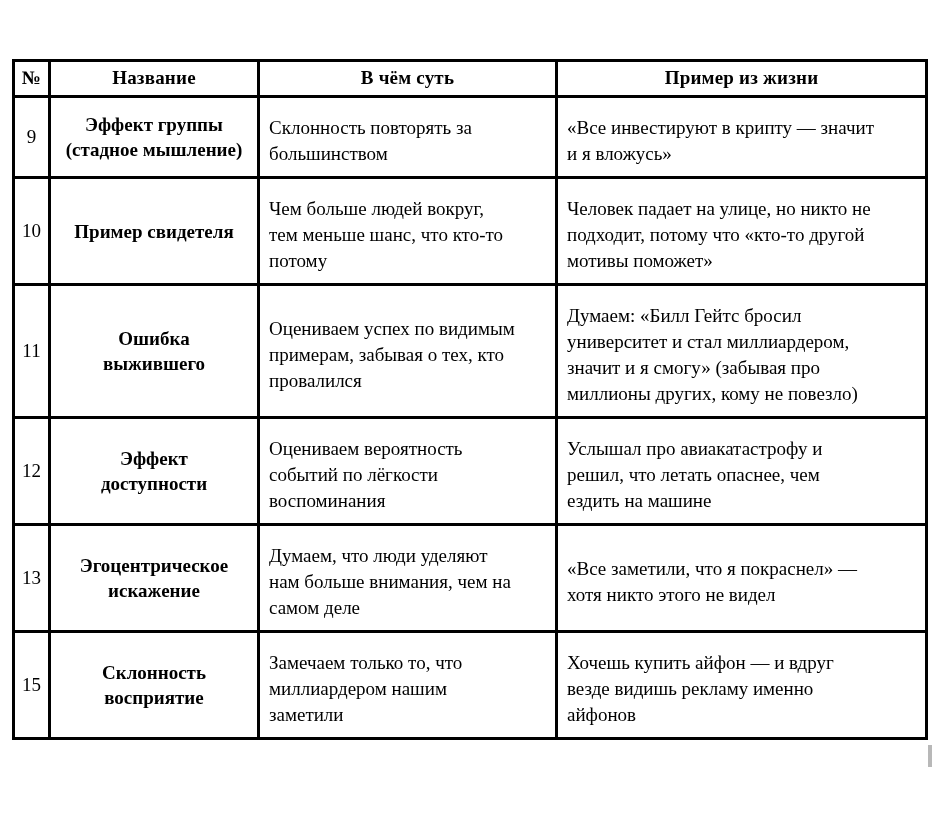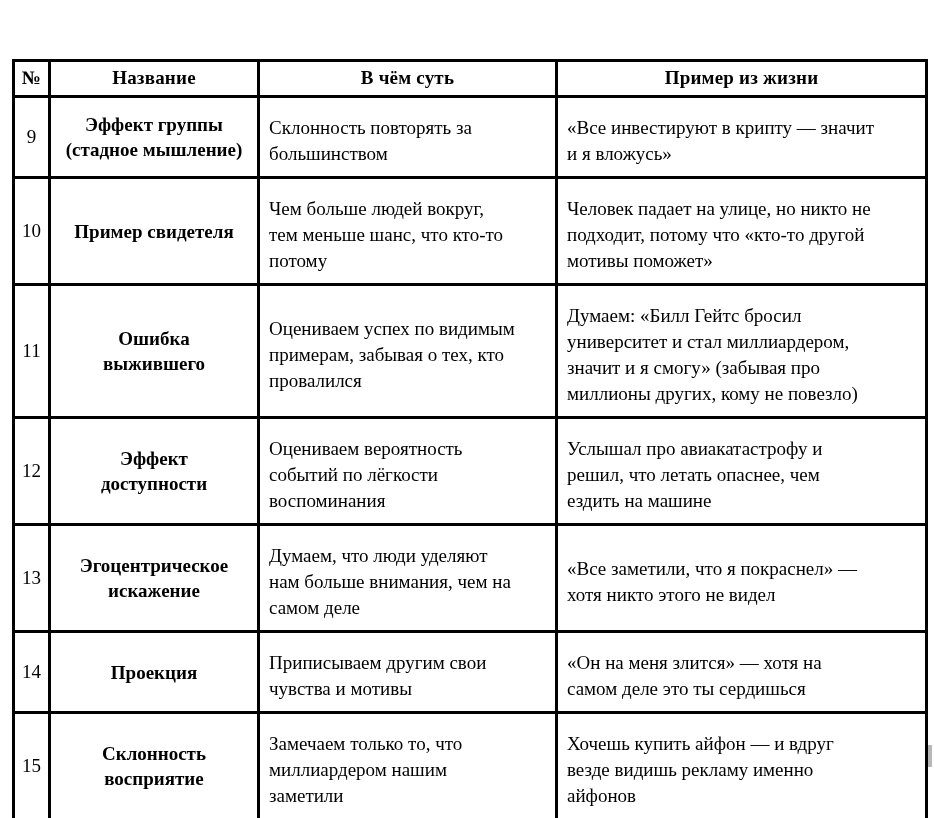--- a/index.html
+++ b/index.html
@@ -202,34 +202,20 @@
               <span class="line">Думаем, что люди уделяют</span>
               <span class="line">нам больше внимания, чем на</span>
               <span class="line">самом деле</span>
             </td>
             <td class="cell-example">
               <span class="line">«Все заметили, что я покраснел» —</span>
               <span class="line">хотя никто этого не видел</span>
             </td>
           </tr>
           <tr>
-            <td class="cell-num">14</td>
-            <td class="cell-name">
-              <span class="line">Проекция</span>
-            </td>
-            <td class="cell-gist">
-              <span class="line">Приписываем другим свои</span>
-              <span class="line">чувства и мотивы</span>
-            </td>
-            <td class="cell-example">
-              <span class="line">«Он на меня злится» — хотя на</span>
-              <span class="line">самом деле это ты сердишься</span>
-            </td>
-          </tr>
-          <tr>
             <td class="cell-num">15</td>
             <td class="cell-name">
               <span class="line">Склонность</span>
               <span class="line">восприятие</span>
             </td>
             <td class="cell-gist">
               <span class="line">Замечаем только то, что</span>
               <span class="line">миллиардером нашим</span>
               <span class="line">заметили</span>
             </td>

